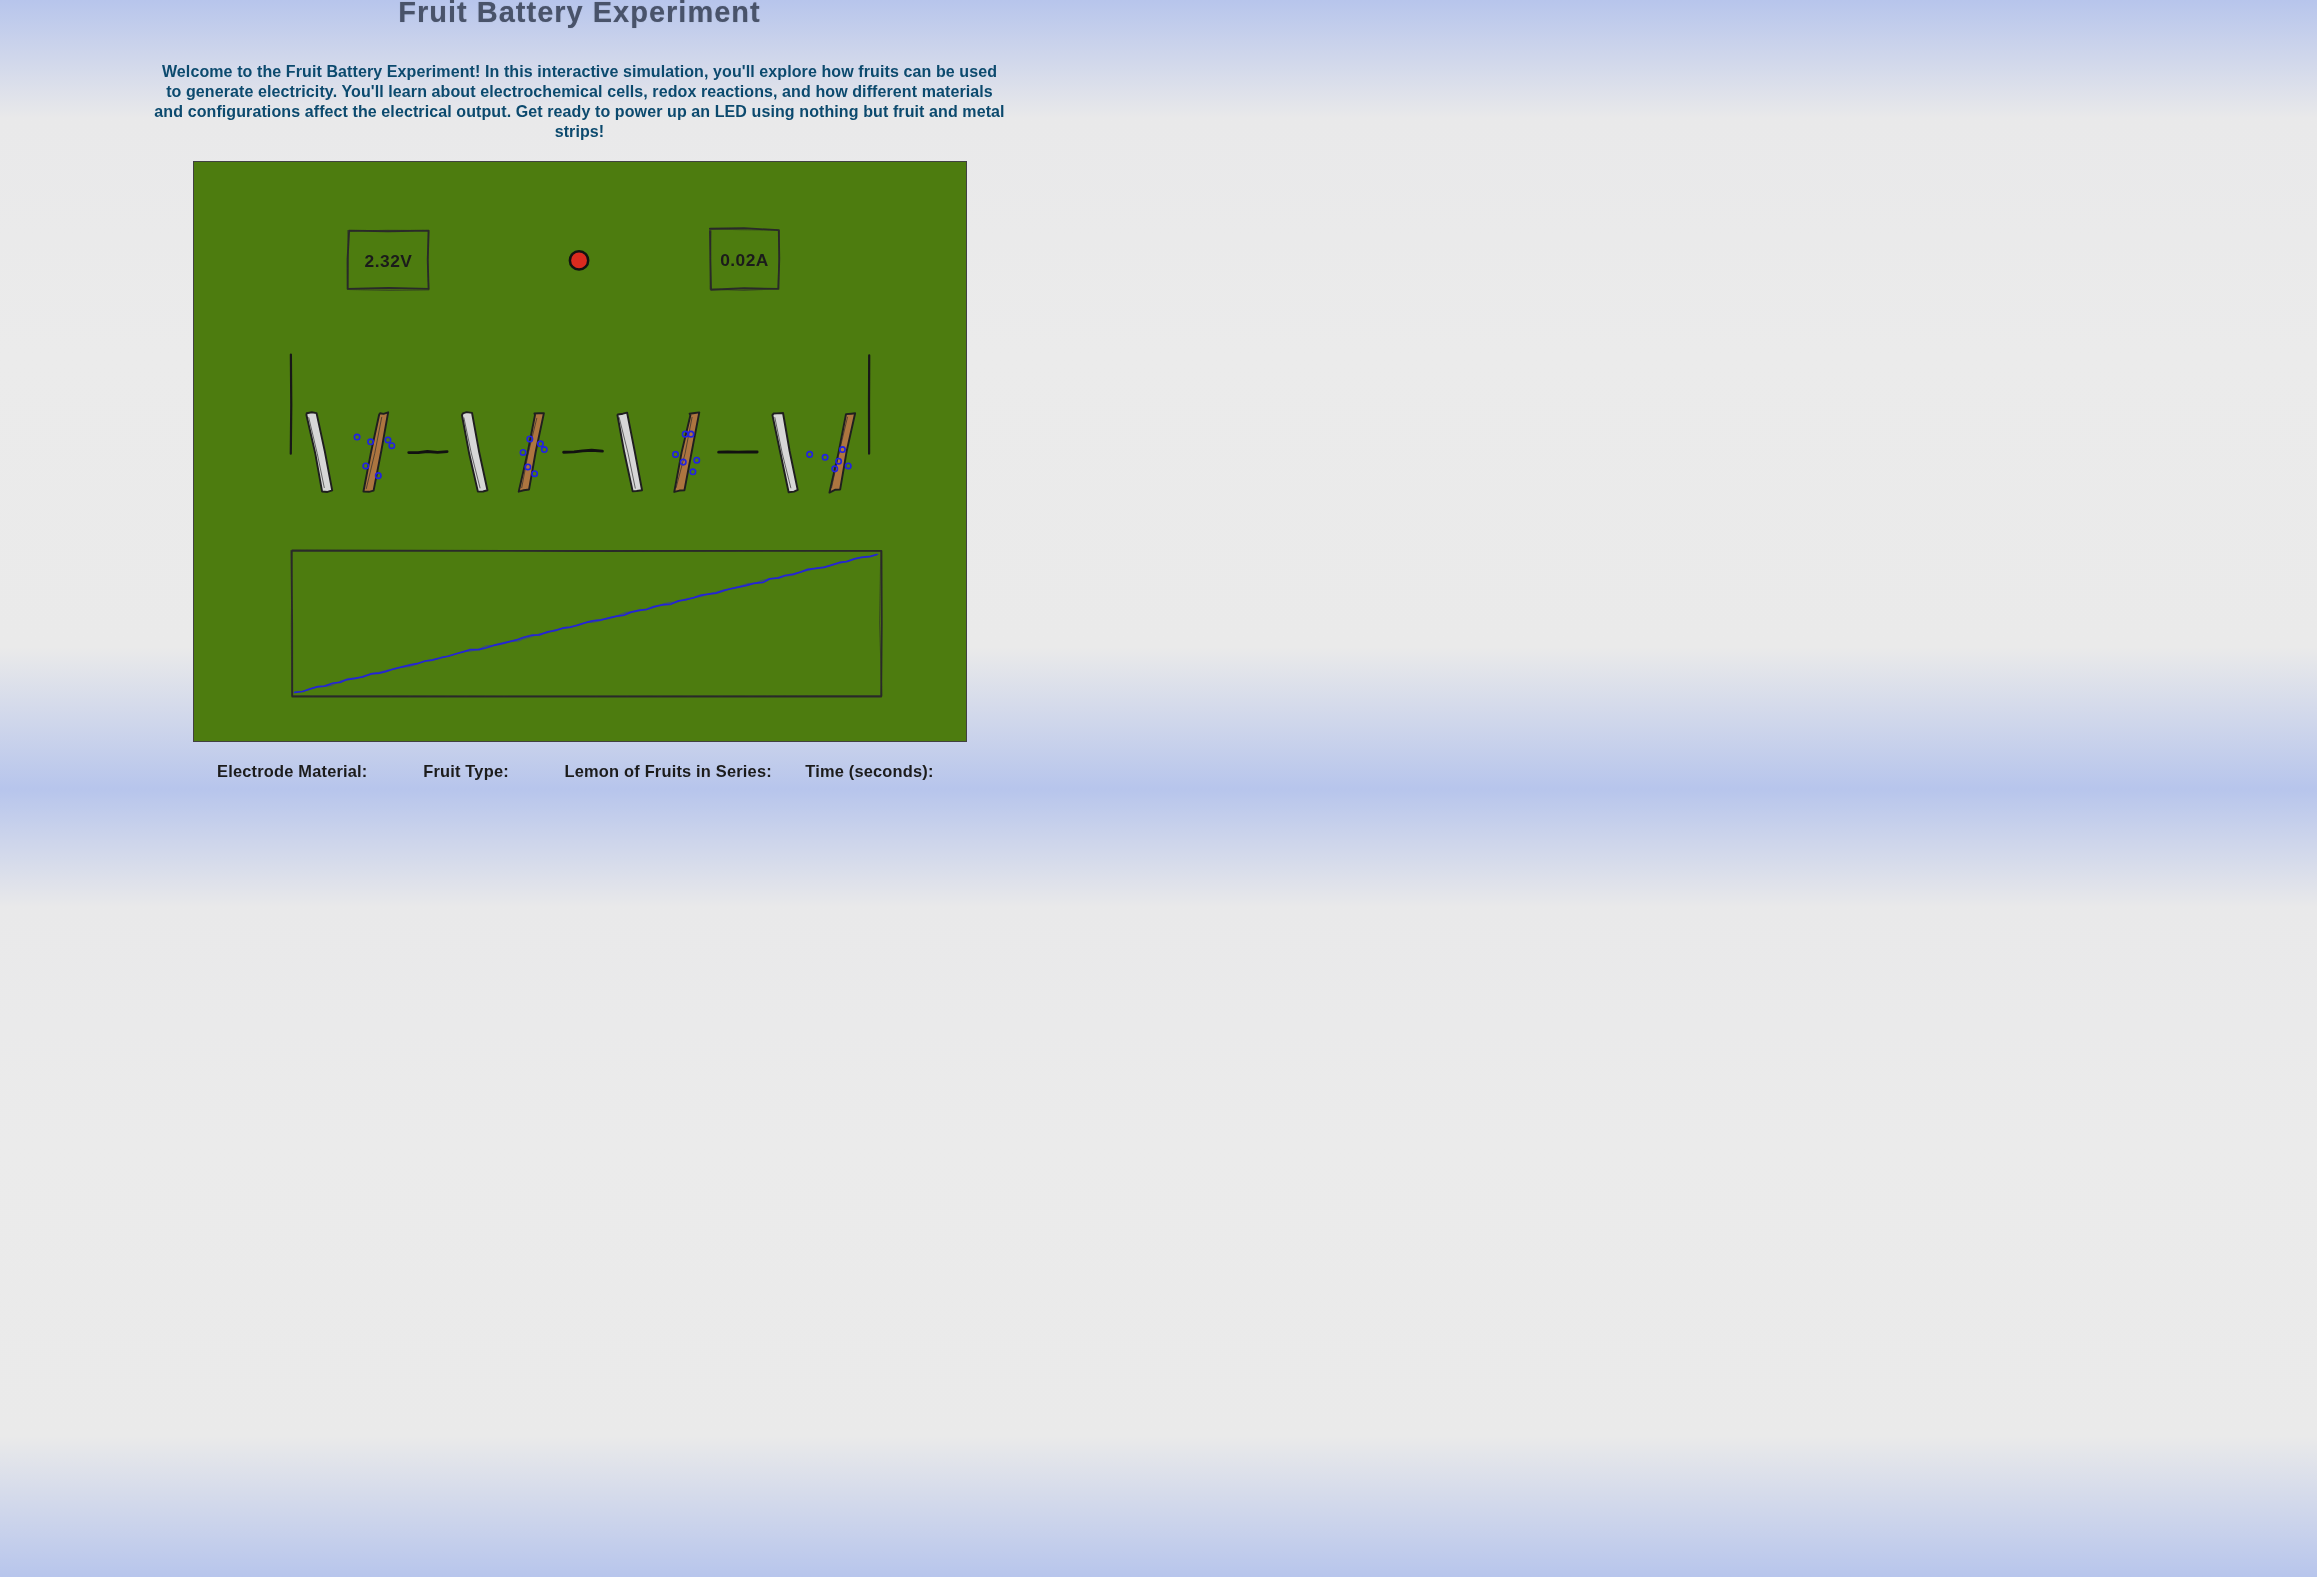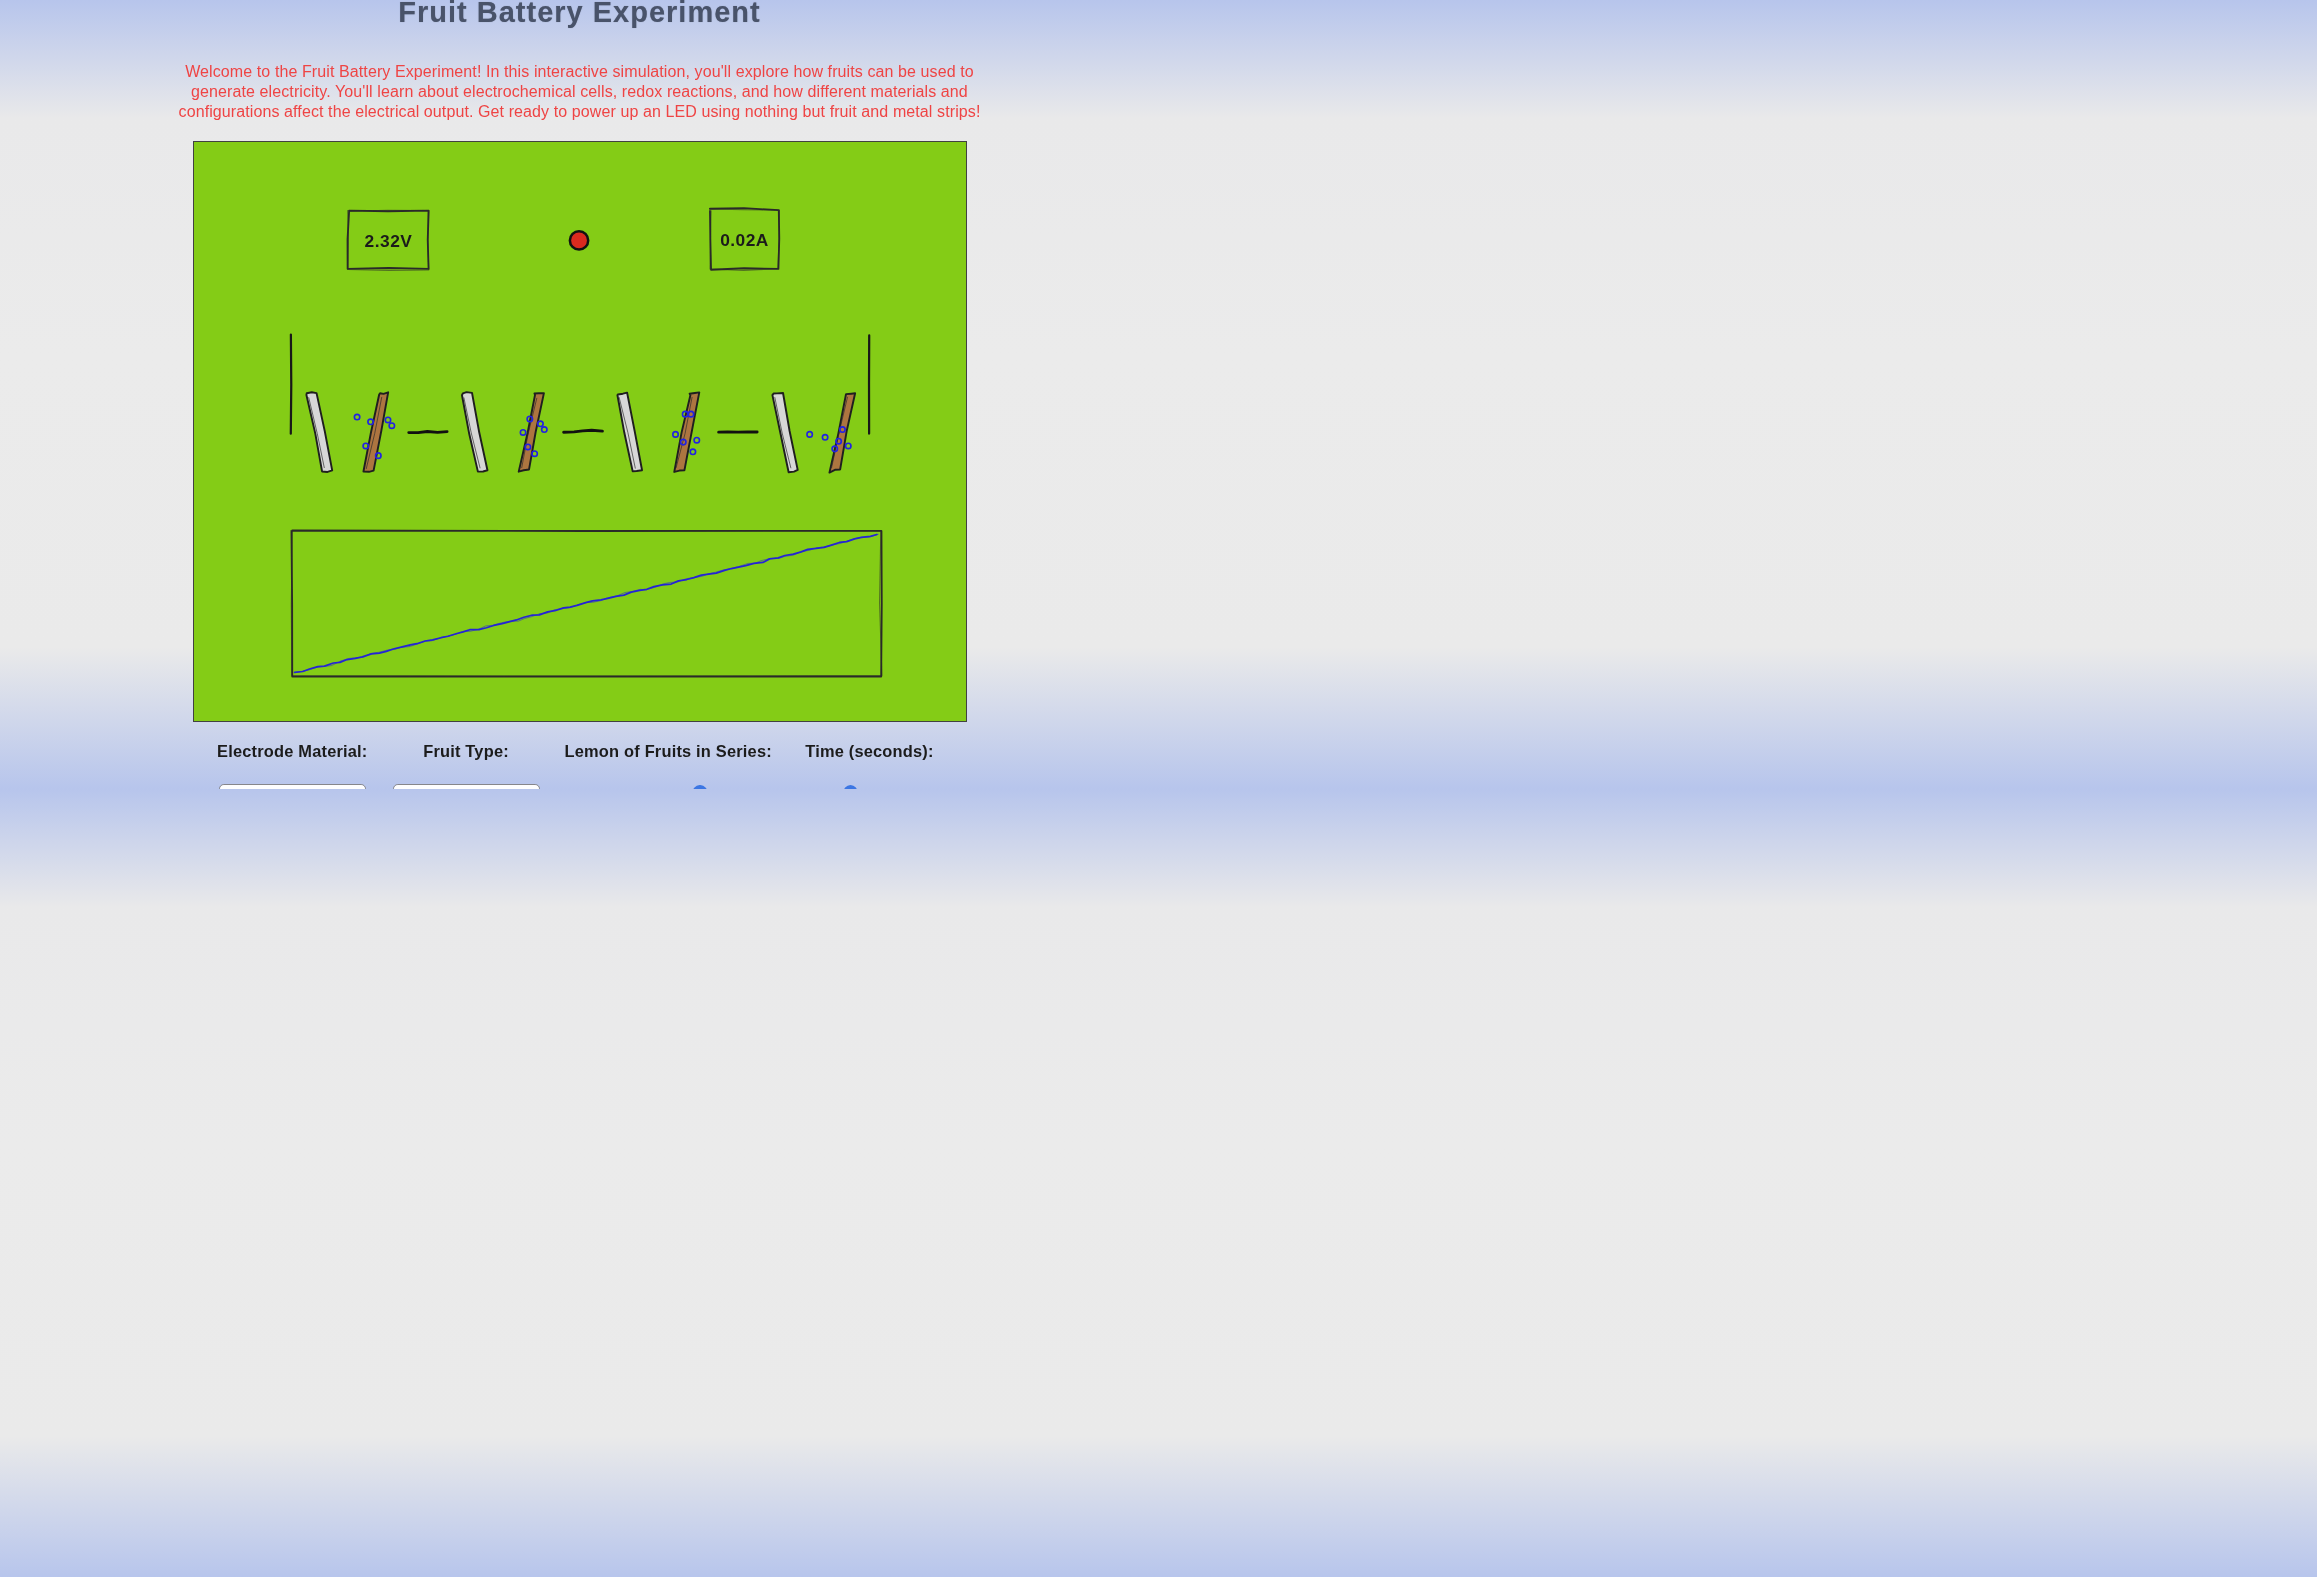--- a/index.html
+++ b/index.html
@@ -9,26 +9,26 @@
     background:linear-gradient(180deg,#b7c5ec 0%,#e9e9ea 15%,#ebebeb 45%,#eaeaea 82%,#b7c5ec 100%);
   }
   .page-title{
     margin:-4.8px 0 0;text-align:center;
     font-size:29px;line-height:35px;font-weight:bold;letter-spacing:1px;
     color:#49536a;
     text-shadow:0 0 1px rgba(73,83,106,.45);
   }
   .intro{
     width:854px;margin:32px auto 0;text-align:center;
-    font-size:16px;line-height:20px;font-weight:400;color:#ef4444;
+    font-size:16px;line-height:20px;font-weight:700;color:#0c4a6e;
     letter-spacing:0.1px;
   }
   .canvas-wrap{
     width:772px;height:579px;margin:18.3px auto 0;
-    background:#84cc16;border:1.9px solid #414141;
+    background:#4d7c0f;border:1.9px solid #414141;
   }
   .canvas-wrap svg{display:block;}
   .controls{
     display:flex;justify-content:center;align-items:flex-start;
     gap:25px;margin-top:20px;
   }
   .ctrl-group{display:flex;flex-direction:column;align-items:center;gap:23px;}
   .ctrl-label{font-size:16.4px;font-weight:bold;color:#1c1c1c;white-space:nowrap;letter-spacing:0.2px;}
   .select-wrap{position:relative;width:147px;}
   .select-wrap select{

